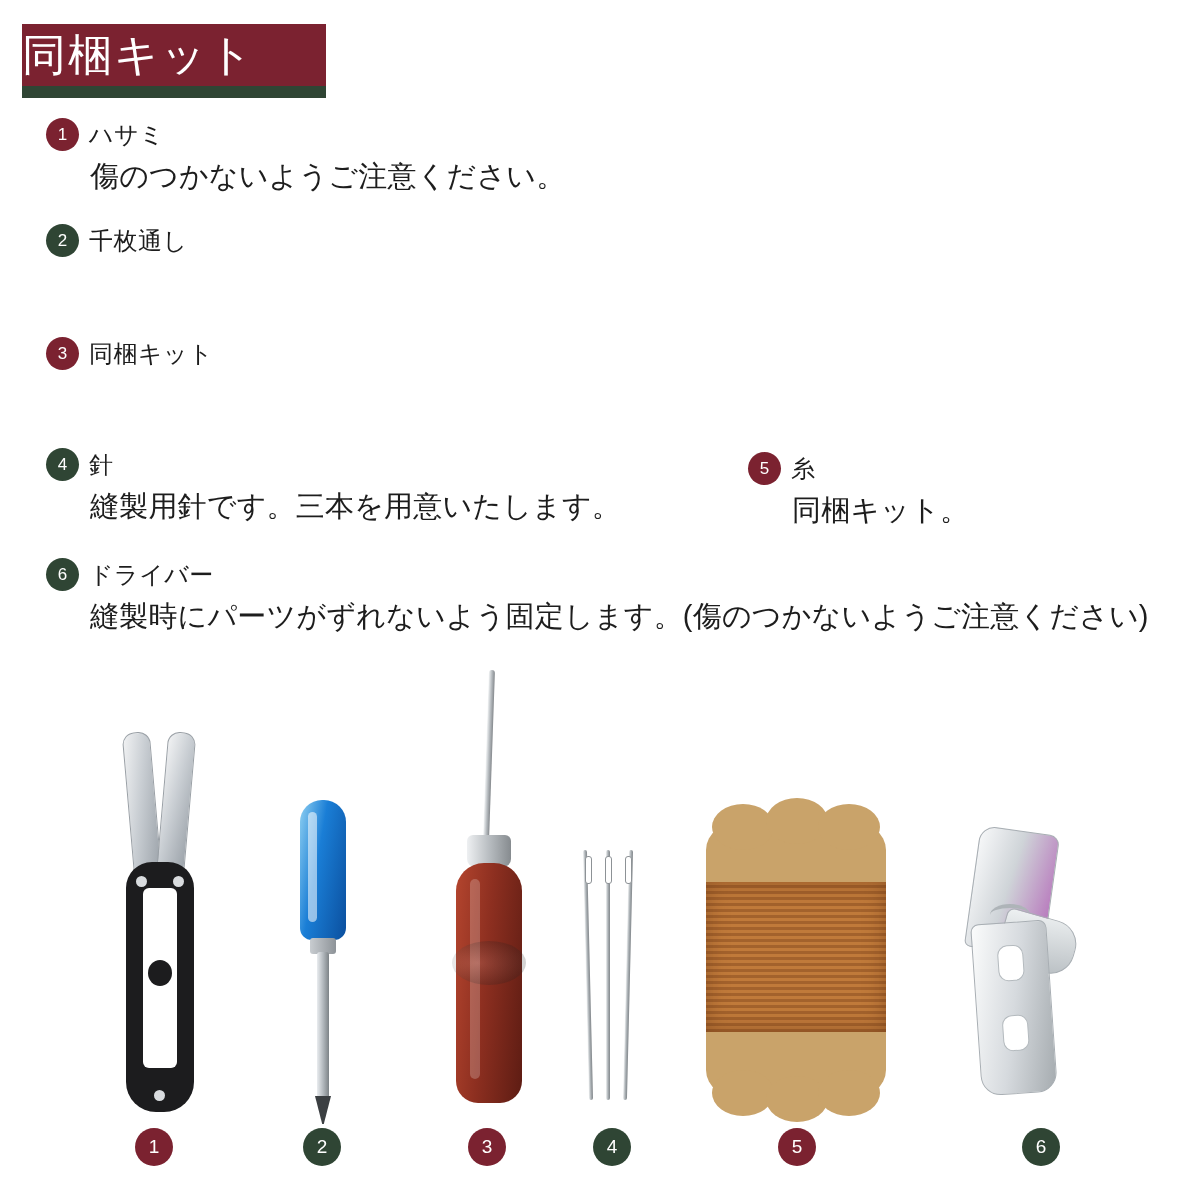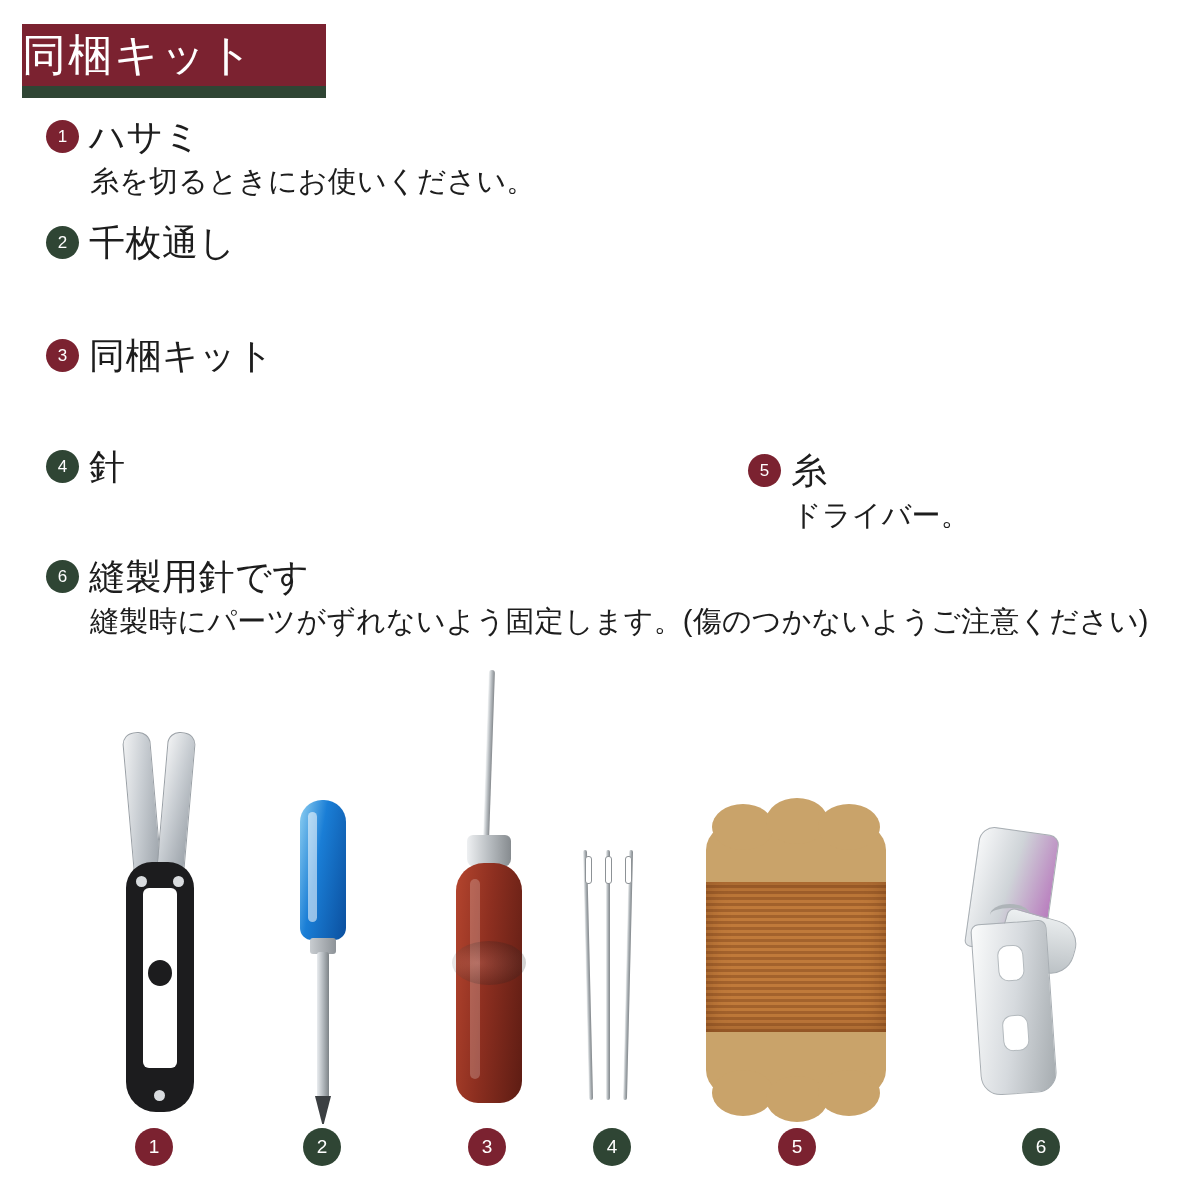--- a/index.html
+++ b/index.html
@@ -60,21 +60,21 @@
     align-items: center;
     justify-content: center;
     color: #ffffff;
     font-size: 17px;
     line-height: 1;
     flex: none;
   }
   .badge.red { background: #7b2230; }
   .badge.green { background: #2f4534; }
   .entry-title {
-    font-size: 36px;
+    font-size: 24px;
     line-height: 1.05;
     letter-spacing: 0.5px;
   }
   .entry-desc {
     font-size: 29px;
     line-height: 1.15;
     letter-spacing: 0.2px;
     margin-top: 9px;
     padding-left: 44px;
   }
@@ -398,21 +398,21 @@
 <div id="title-banner">
   <span class="title-text">同梱キット</span>
 </div>
 <div id="title-underline"></div>
 
 <div class="kit-entry" id="entry-1">
   <div class="entry-head">
     <span class="badge red">1</span>
     <span class="entry-title">ハサミ</span>
   </div>
-  <div class="entry-desc">糸を切るときにお使いください。</div>
+  <div class="entry-desc">傷のつかないようご注意ください。</div>
 </div>
 
 <div class="kit-entry" id="entry-2">
   <div class="entry-head">
     <span class="badge green">2</span>
     <span class="entry-title">千枚通し</span>
   </div>
 </div>
 
 <div class="kit-entry" id="entry-3">
@@ -420,34 +420,35 @@
     <span class="badge red">3</span>
     <span class="entry-title">同梱キット</span>
   </div>
 </div>
 
 <div class="kit-entry" id="entry-4">
   <div class="entry-head">
     <span class="badge green">4</span>
     <span class="entry-title">針</span>
   </div>
+  <div class="entry-desc">縫製用針です。三本を用意いたします。</div>
 </div>
 
 <div class="kit-entry" id="entry-5">
   <div class="entry-head">
     <span class="badge red">5</span>
     <span class="entry-title">糸</span>
   </div>
-  <div class="entry-desc">ドライバー。</div>
+  <div class="entry-desc">同梱キット。</div>
 </div>
 
 <div class="kit-entry" id="entry-6">
   <div class="entry-head">
     <span class="badge green">6</span>
-    <span class="entry-title">縫製用針です</span>
+    <span class="entry-title">ドライバー</span>
   </div>
   <div class="entry-desc">縫製時にパーツがずれないよう固定します。(傷のつかないようご注意ください)</div>
 </div>
 
 <div id="photo-strip">
 
   <div class="tool" id="tool-scissors">
     <div class="snip-blade" id="snip-blade-left"></div>
     <div class="snip-blade" id="snip-blade-right"></div>
     <div id="snip-body">

